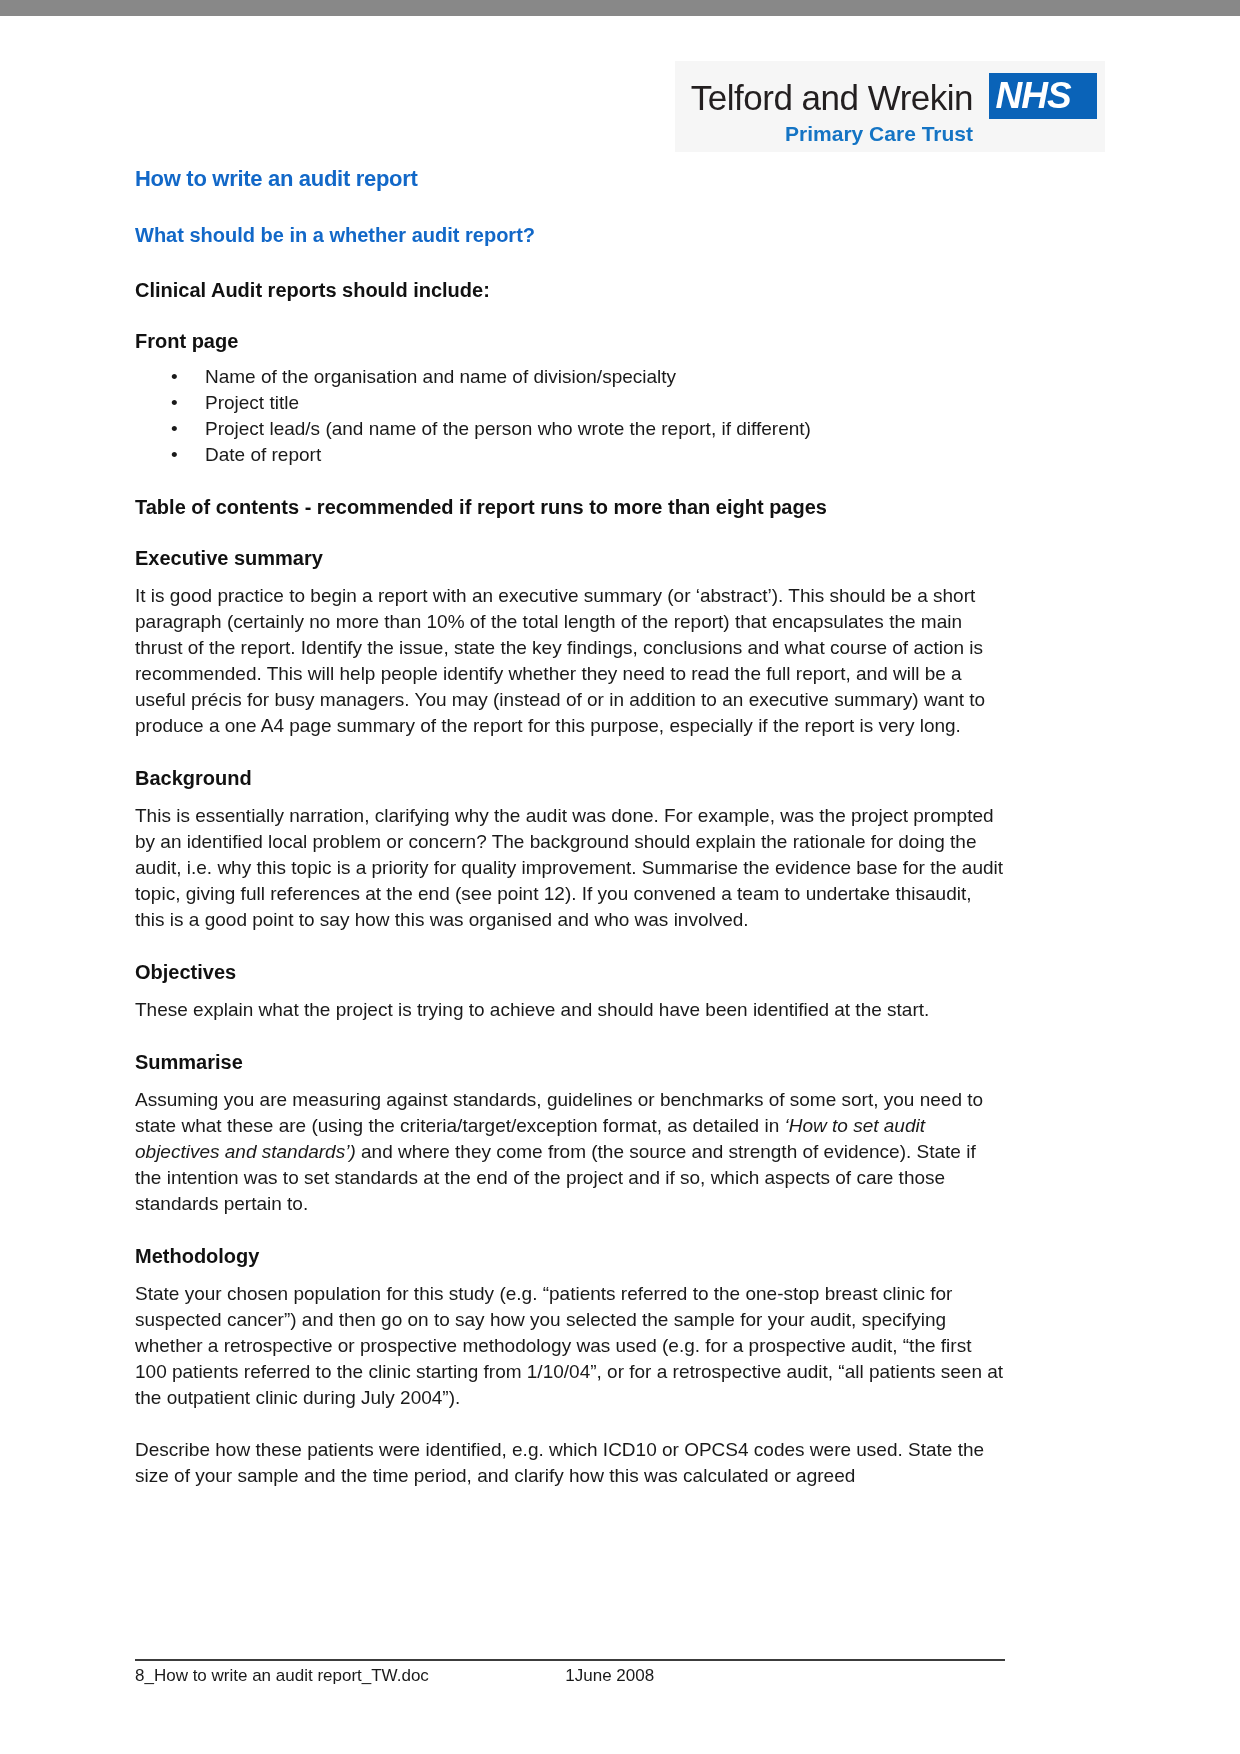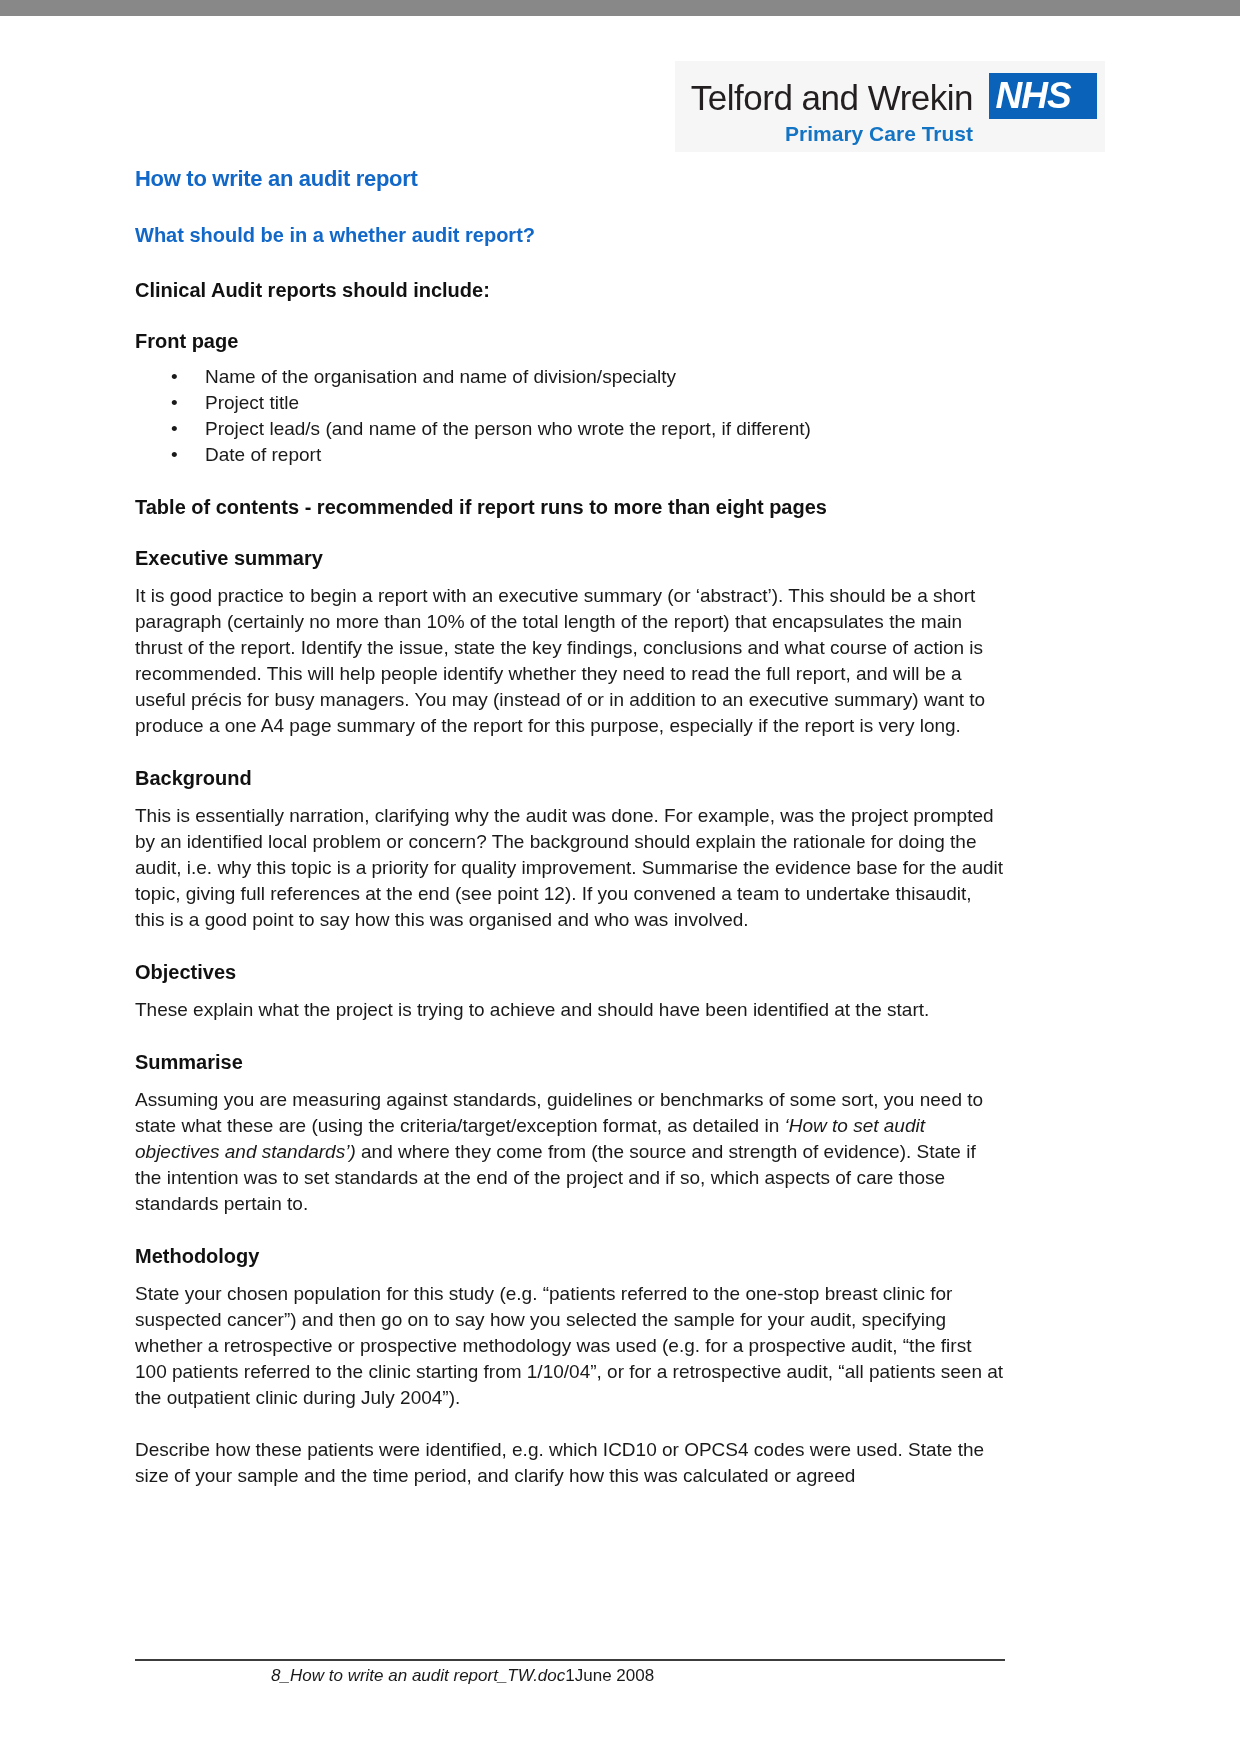--- a/index.html
+++ b/index.html
@@ -131,21 +131,21 @@
     left: 135px;
     right: 235px;
     top: 1643px;
     border-top: 2px solid #3c3c3c;
     padding-top: 5px;
     display: flex;
     align-items: baseline;
     font-size: 17px;
     color: #1a1a1a;
   }
-  .footer .f-left  { flex: 1; text-align: right; font-style: italic; }
+  .footer .f-left  { flex: 1; text-align: left; }
   .footer .f-mid   { flex: 0 0 auto; text-align: center; }
   .footer .f-right { flex: 1; }
 </style>
 </head>
 <body>
 
 <div class="page">
 
   <div class="logo-block">
     <div class="logo-inner">

